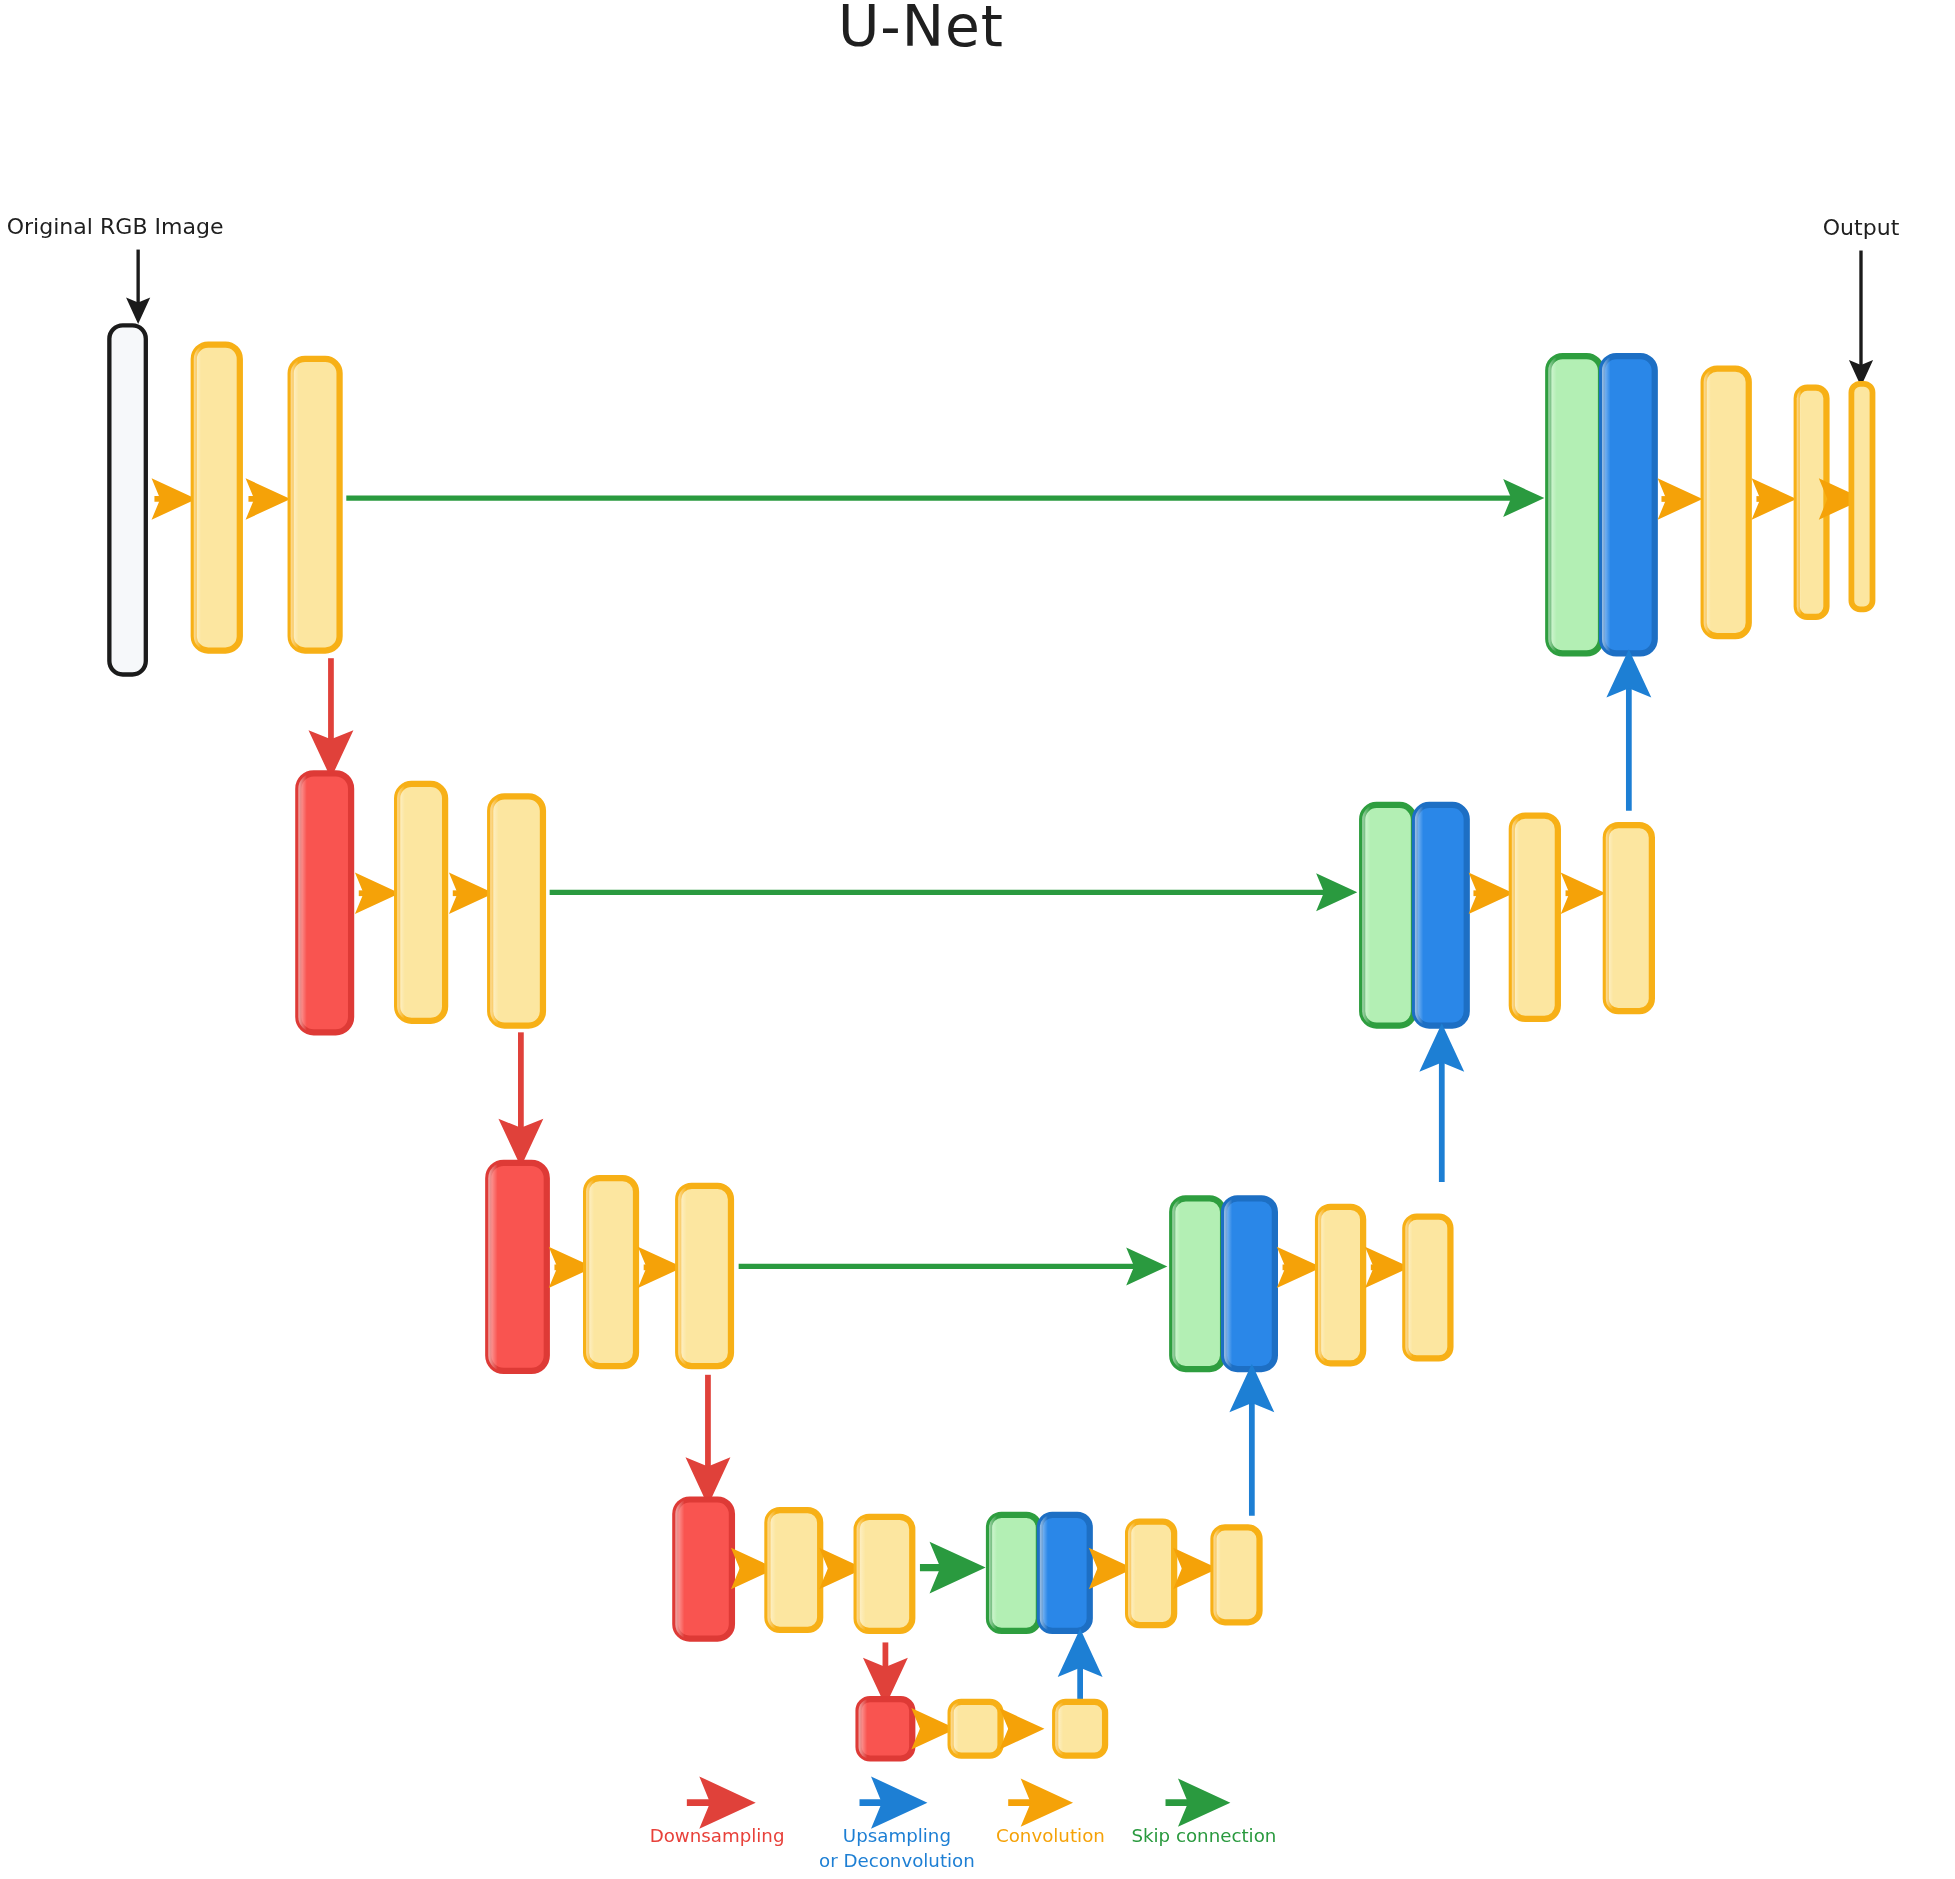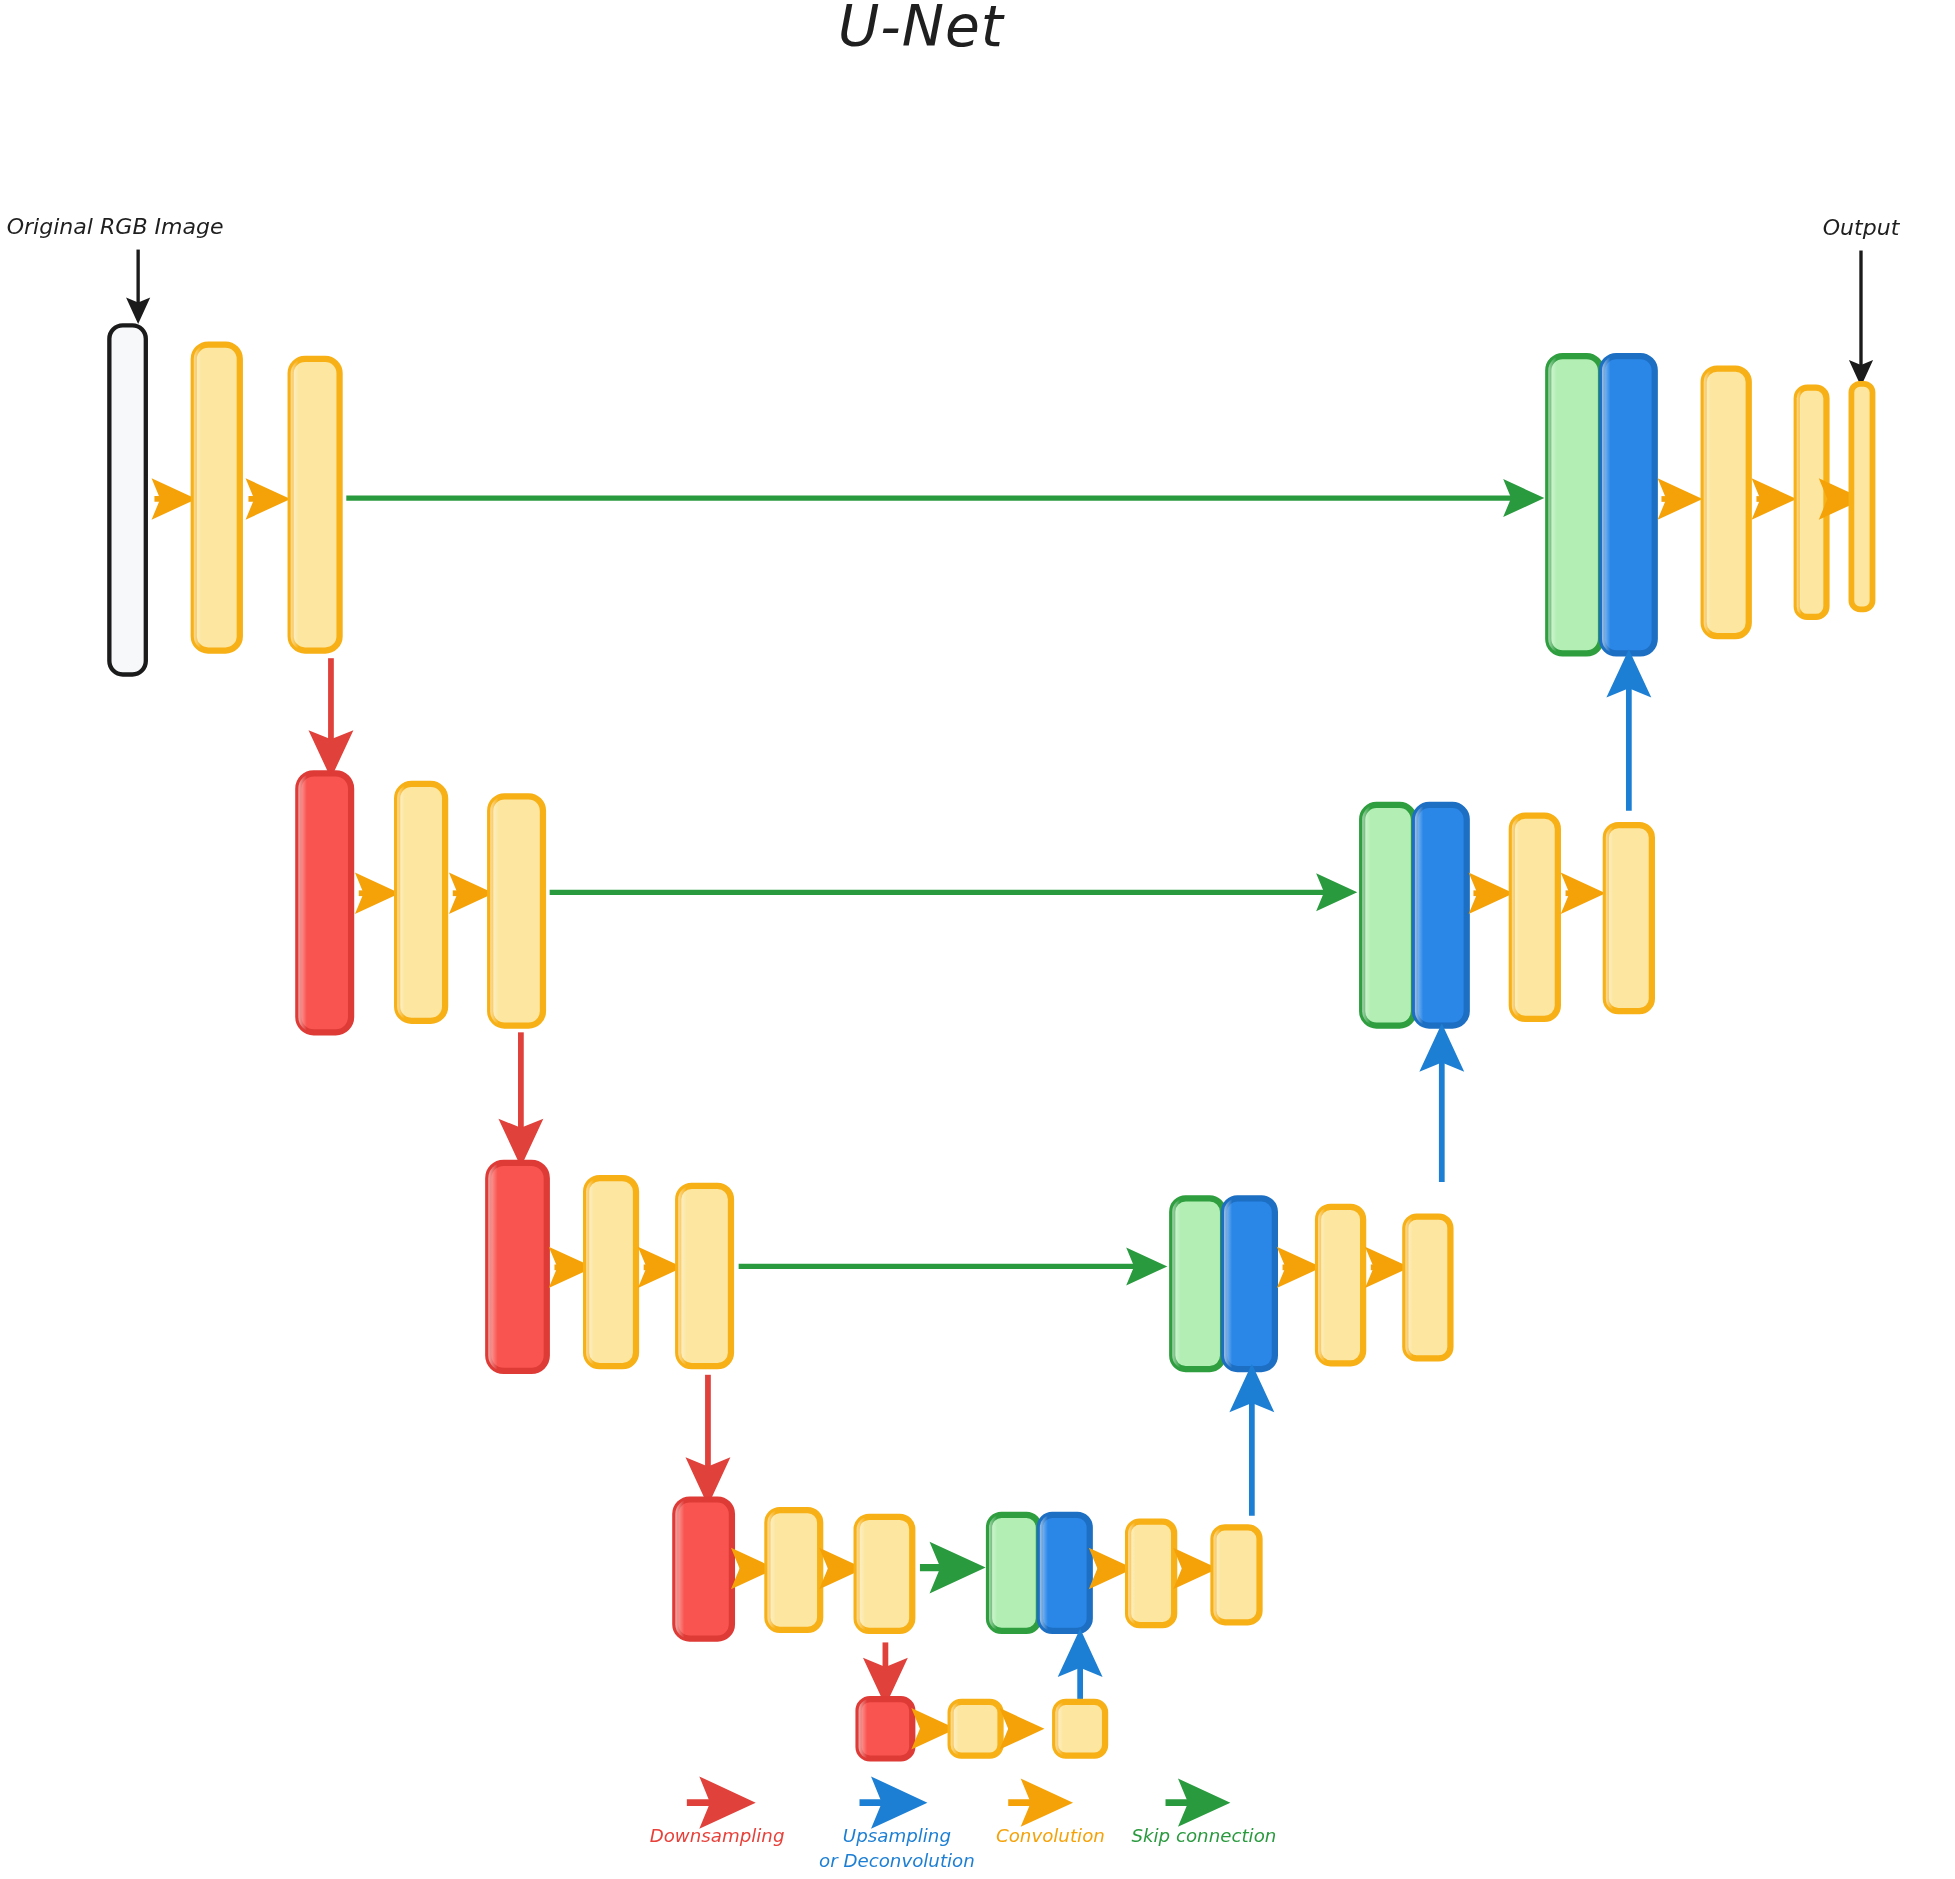--- a/index.html
+++ b/index.html
@@ -11,21 +11,20 @@
     width: 1955px;
     height: 1880px;
     font-family: "DejaVu Sans", sans-serif;
     overflow: hidden;
   }
   #stage {
     position: relative;
     width: 1955px;
     height: 1880px;
     background: #ffffff;
-    font-style: italic;
   }
   svg#diagram {
     position: absolute;
     left: 0; top: 0;
     width: 1955px;
     height: 1880px;
     display: block;
   }
   .title-text {
     font-family: "DejaVu Sans", sans-serif;

